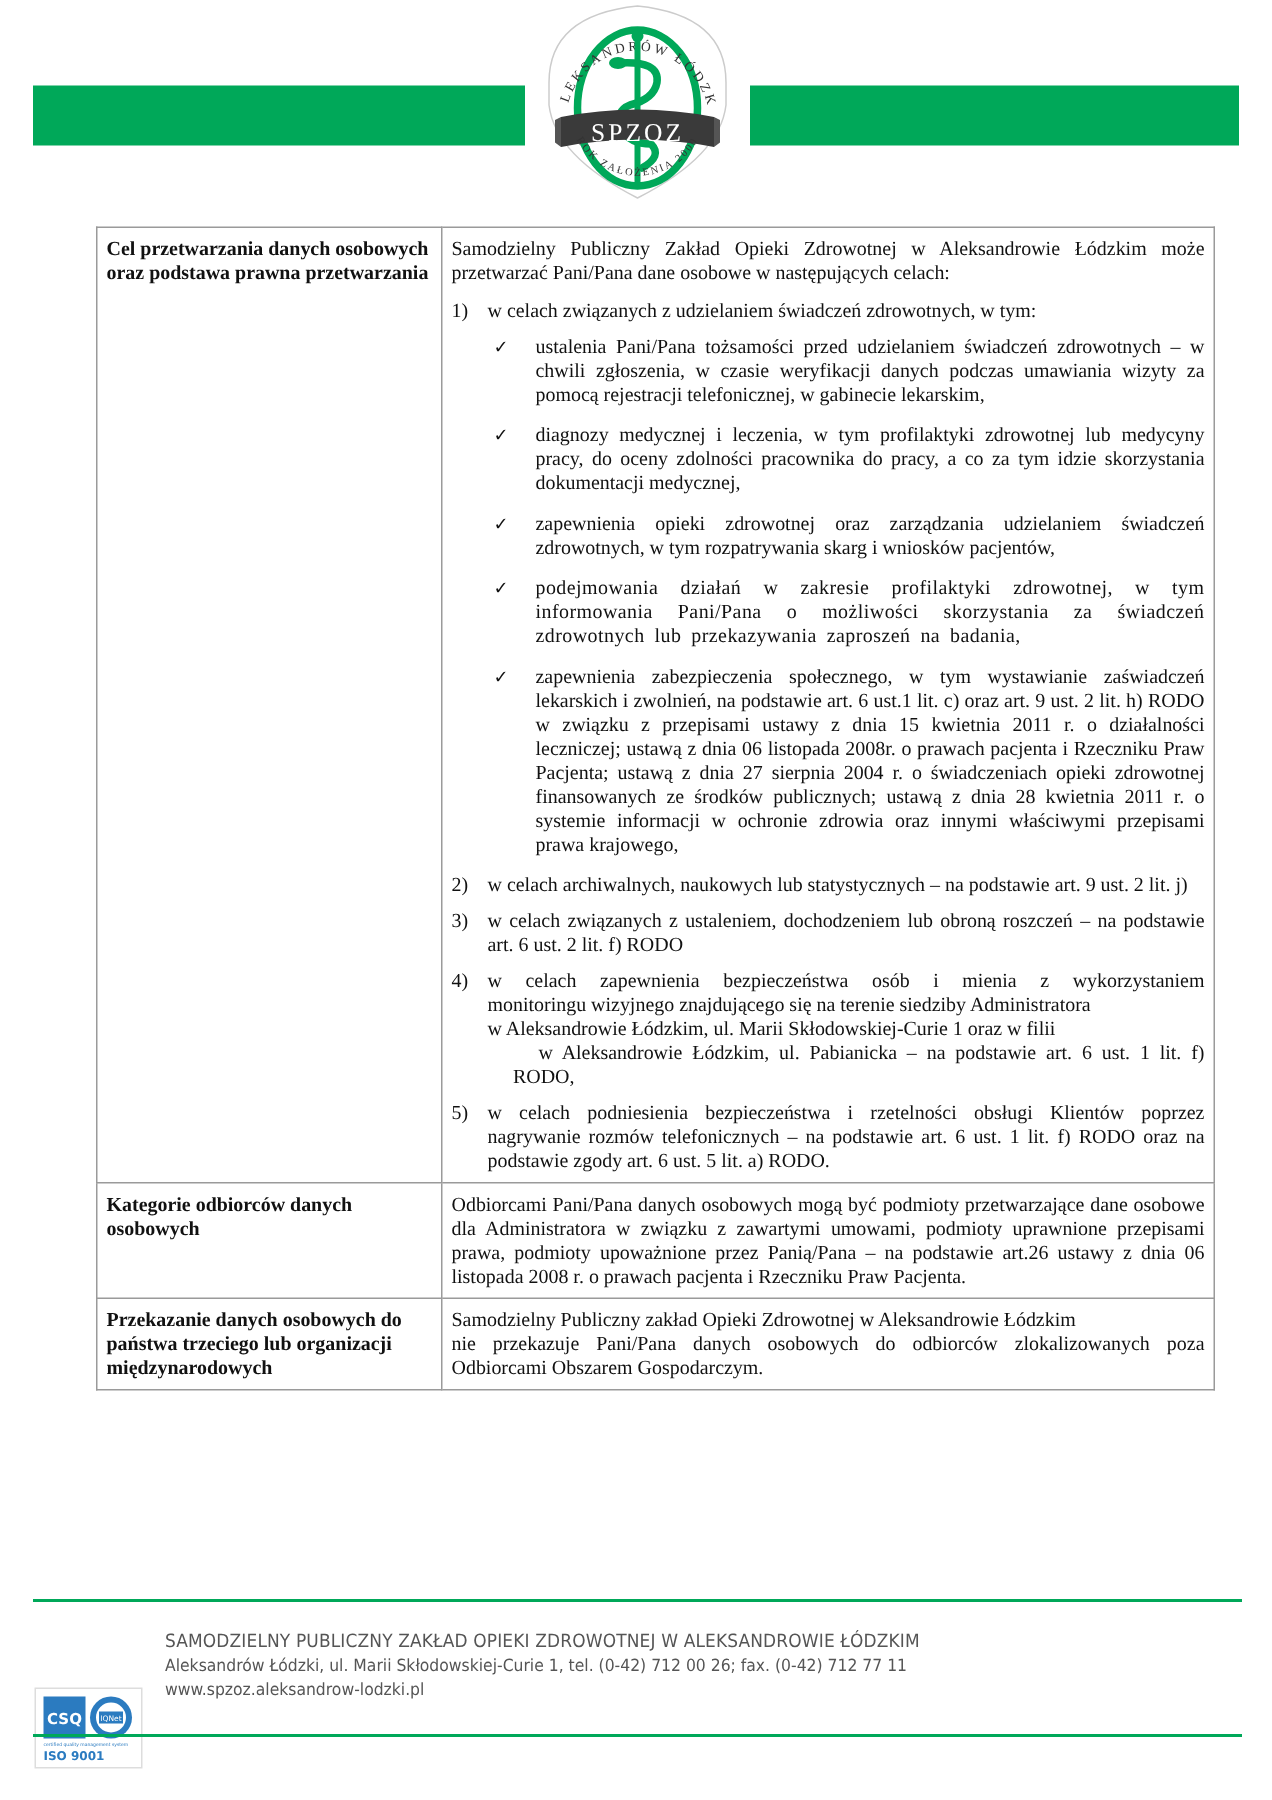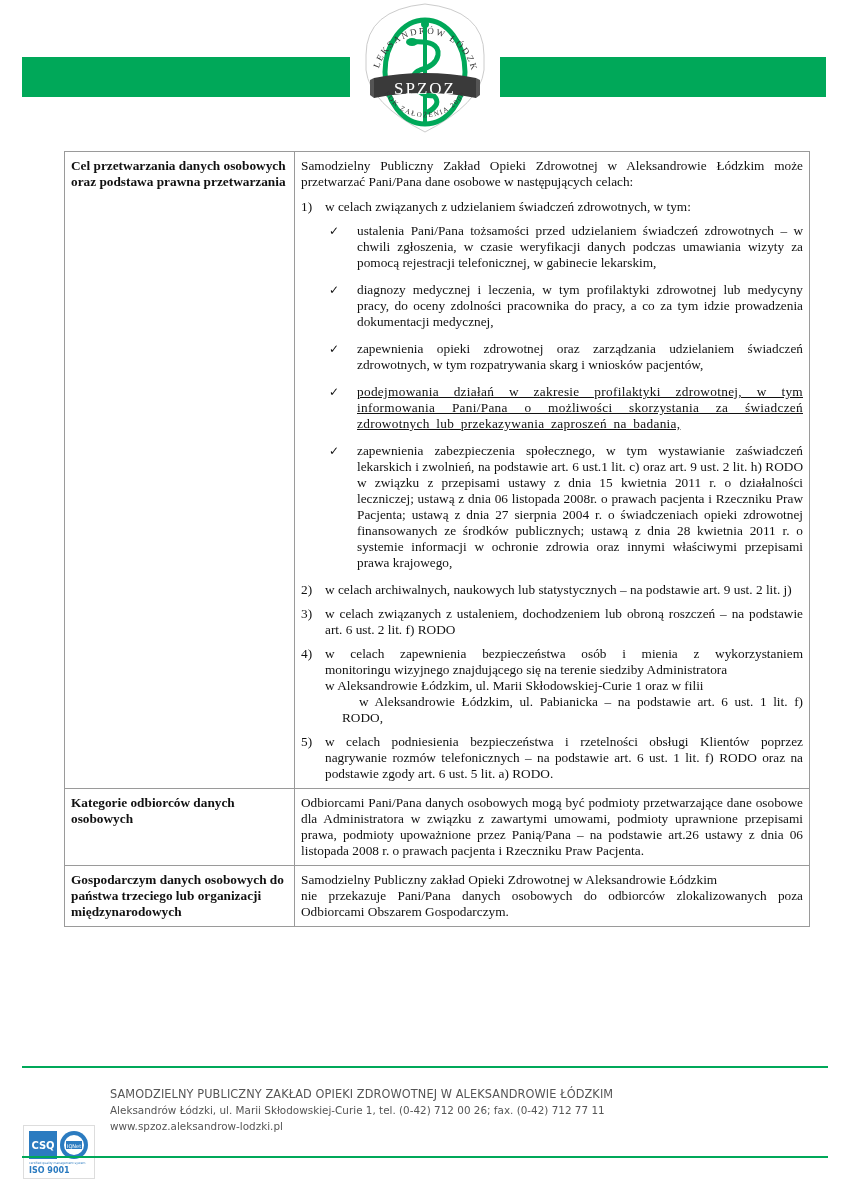--- a/index.html
+++ b/index.html
@@ -12,21 +12,21 @@
   td.lbl { width: 217px; font-weight: bold; }
   td.val { text-align: justify; }
   .p { margin: 0 0 9px 0; }
   .num-item { display: flex; margin: 0 0 8px 0; }
   .num-item .n { width: 24px; flex: none; }
   .num-item .t { flex: 1; text-align: justify; }
   .chk-list { margin: 0 0 6px 24px; padding: 0; }
   .chk-item { display: flex; margin: 0 0 11px 0; }
   .chk-item .ck { width: 28px; flex: none; padding-left: 4px; font-family: "DejaVu Sans", sans-serif; font-size: 12px; }
   .chk-item .t { flex: 1; text-align: justify; }
-  .spaced { letter-spacing: 0.3px; word-spacing: 3px; text-decoration: underline; }
+  .spaced { letter-spacing: 0.3px; word-spacing: 3px; }
   .footer-line { position: absolute; left: 22px; width: 806px; height: 2px; background: #00a859; }
   .footer-line.top { top: 1066px; }
   .footer-line.bottom { top: 1156px; }
   .iso-logo { position: absolute; left: 23px; top: 1125px; width: 70px; height: 52px; border: 1px solid #ddd; background: #fff; }
   .footer-text { position: absolute; left: 110px; top: 1086px; font-family: "DejaVu Sans", sans-serif; color: #555; }
   .footer-text .org { font-size: 12.2px; letter-spacing: 0.1px; line-height: 17px; transform: scaleX(0.93); transform-origin: left; white-space: nowrap; }
   .footer-text .addr, .footer-text .www { font-size: 11.2px; line-height: 16px; transform: scaleX(0.93); transform-origin: left; white-space: nowrap; }
 </style>
 </head>
 <body>
@@ -66,21 +66,21 @@
         <span class="n">1)</span>
         <span class="t">w celach związanych z udzielaniem świadczeń zdrowotnych, w tym:</span>
       </div>
       <div class="chk-list">
         <div class="chk-item">
           <span class="ck">✓</span>
           <span class="t">ustalenia Pani/Pana tożsamości przed udzielaniem świadczeń zdrowotnych – w chwili zgłoszenia, w czasie weryfikacji danych podczas umawiania wizyty za pomocą rejestracji telefonicznej, w gabinecie lekarskim,</span>
         </div>
         <div class="chk-item">
           <span class="ck">✓</span>
-          <span class="t">diagnozy medycznej i leczenia, w tym profilaktyki zdrowotnej lub medycyny pracy, do oceny zdolności pracownika do pracy, a co za tym idzie prowadzenia dokumentacji medycznej,</span>
+          <span class="t">diagnozy medycznej i leczenia, w tym profilaktyki zdrowotnej lub medycyny pracy, do oceny zdolności pracownika do pracy, a co za tym idzie skorzystania dokumentacji medycznej,</span>
         </div>
         <div class="chk-item">
           <span class="ck">✓</span>
           <span class="t">zapewnienia opieki zdrowotnej oraz zarządzania udzielaniem świadczeń zdrowotnych, w tym rozpatrywania skarg i wniosków pacjentów,</span>
         </div>
         <div class="chk-item">
           <span class="ck">✓</span>
           <span class="t spaced">podejmowania działań w zakresie profilaktyki zdrowotnej, w tym informowania Pani/Pana o możliwości skorzystania za świadczeń zdrowotnych lub przekazywania zaproszeń na badania,</span>
         </div>
         <div class="chk-item">
@@ -111,21 +111,21 @@
         <span class="n">5)</span>
         <span class="t">w celach podniesienia bezpieczeństwa i rzetelności obsługi Klientów poprzez nagrywanie rozmów telefonicznych – na podstawie art. 6 ust. 1 lit. f) RODO oraz na podstawie zgody art. 6 ust. 5 lit. a) RODO.</span>
       </div>
     </td>
   </tr>
   <tr>
     <td class="lbl">Kategorie odbiorców danych osobowych</td>
     <td class="val">Odbiorcami Pani/Pana danych osobowych mogą być podmioty przetwarzające dane osobowe dla Administratora w związku z zawartymi umowami, podmioty uprawnione przepisami prawa, podmioty upoważnione przez Panią/Pana – na podstawie art.26 ustawy z dnia 06 listopada 2008 r. o prawach pacjenta i Rzeczniku Praw Pacjenta.</td>
   </tr>
   <tr>
-    <td class="lbl">Gospodarczym danych osobowych do państwa trzeciego lub organizacji międzynarodowych</td>
+    <td class="lbl">Przekazanie danych osobowych do państwa trzeciego lub organizacji międzynarodowych</td>
     <td class="val">
       <span style="display:block;">Samodzielny Publiczny zakład Opieki Zdrowotnej w Aleksandrowie Łódzkim</span>
       <span style="display:block;">nie przekazuje Pani/Pana danych osobowych do odbiorców zlokalizowanych poza Odbiorcami Obszarem Gospodarczym.</span>
     </td>
   </tr>
 </tbody>
   </table>
 
 <div class="footer-line top"></div>
 <div class="iso-logo">

